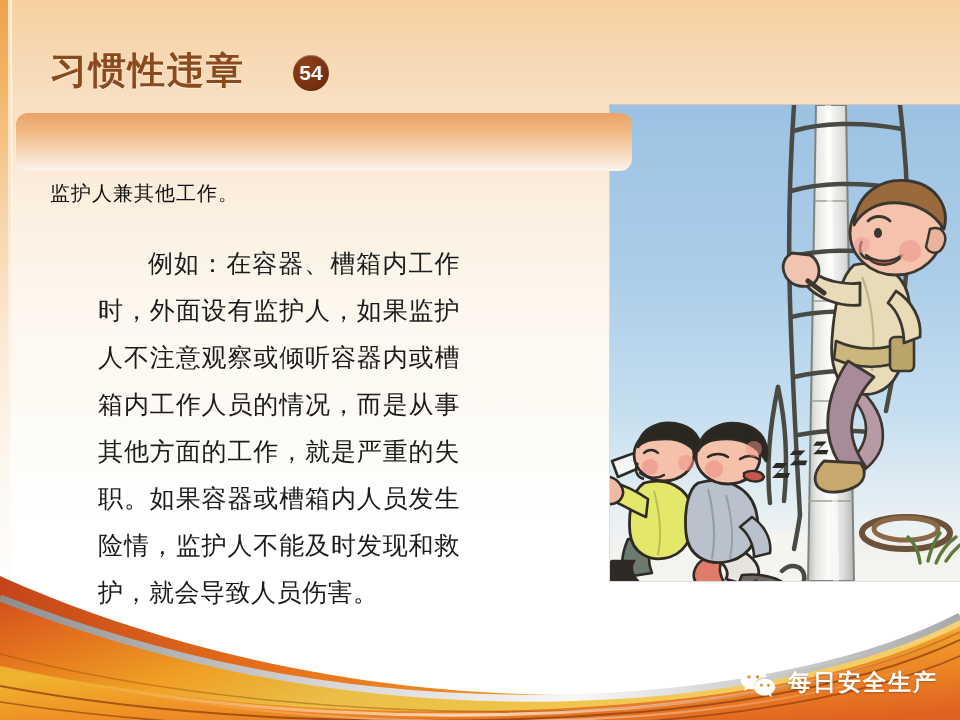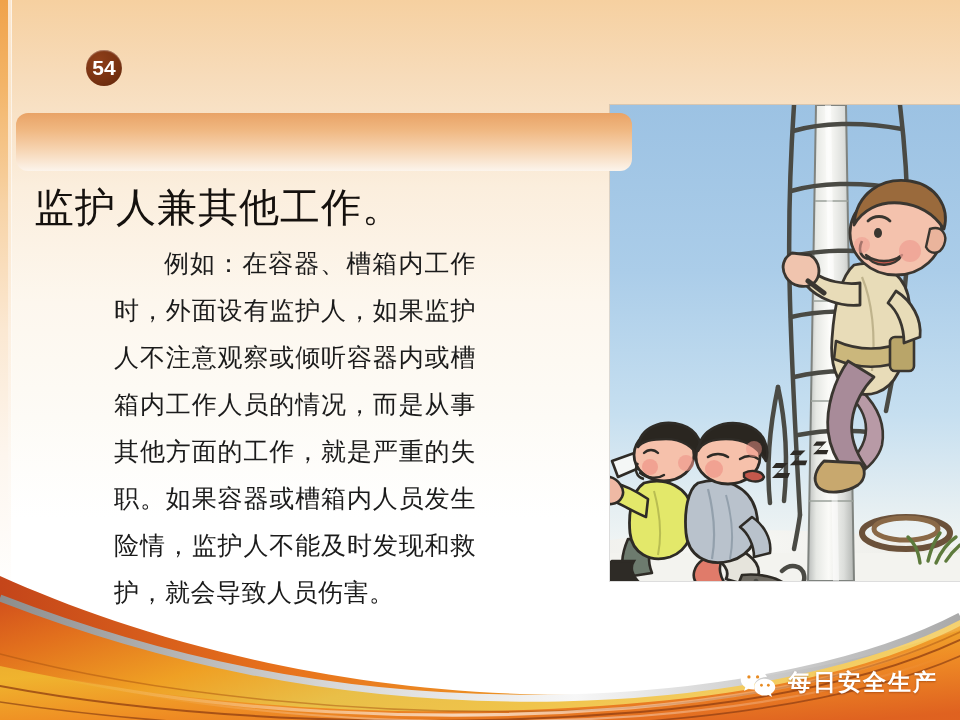--- a/index.html
+++ b/index.html
@@ -52,28 +52,28 @@
     border-radius:12px;
     background:linear-gradient(180deg,#e9a366 0%, #f0b882 30%, #f6d3b0 62%, #faead9 88%, #fcf4ec 100%);
     z-index:7;
   }
   .headline-1{
     position:absolute;left:24px;top:122px;z-index:9;
     font-size:30px;color:#15110e;letter-spacing:1px;white-space:nowrap;
     font-family:"Liberation Serif","DejaVu Serif",serif;
   }
   .headline-2{
-    position:absolute;left:34px;top:180px;z-index:9;
-    font-size:40px;color:#15110e;letter-spacing:1px;white-space:nowrap;
+    position:absolute;left:50px;top:180px;z-index:9;
+    font-size:20px;color:#15110e;letter-spacing:1px;white-space:nowrap;
     font-family:Liberation Serif, serif;
   }
 
   
   .body-text{
-    position:absolute;left:114px;top:240px;width:362px;z-index:9;
+    position:absolute;left:98px;top:240px;width:362px;z-index:9;
     font-size:25px;line-height:47px;color:#1b1b1b;letter-spacing:.5px;
     text-indent:50px;text-align:justify;
     font-family:"Liberation Serif","DejaVu Serif",serif;
   }
 
   
   .illus{
     position:absolute;left:610px;top:105px;width:350px;height:476px;
     overflow:hidden;z-index:5;
     background:linear-gradient(180deg,#9fc4e4 0%, #a8cbe8 30%, #bcd8ee 58%, #d9e8f3 78%, #f2f4f2 92%, #fbfbf8 100%);
@@ -103,20 +103,21 @@
 </head>
 <body>
 
 <div class="slide">
 
   <div class="left-stripe">
     <div class="left-stripe-in"></div>
   </div>
 
   <div class="title-row">
+    <div class="title-text">习惯性违章</div>
     <div class="title-badge">54</div>
   </div>
 
   <div class="band"></div>
   <div class="headline-2">监护人兼其他工作。</div>
 
   <div class="body-text">例如：在容器、槽箱内工作时，外面设有监护人，如果监护人不注意观察或倾听容器内或槽箱内工作人员的情况，而是从事其他方面的工作，就是严重的失职。如果容器或槽箱内人员发生险情，监护人不能及时发现和救护，就会导致人员伤害。</div>
 
   <div class="illus">
     <svg viewBox="0 0 350 476" xmlns="http://www.w3.org/2000/svg">

